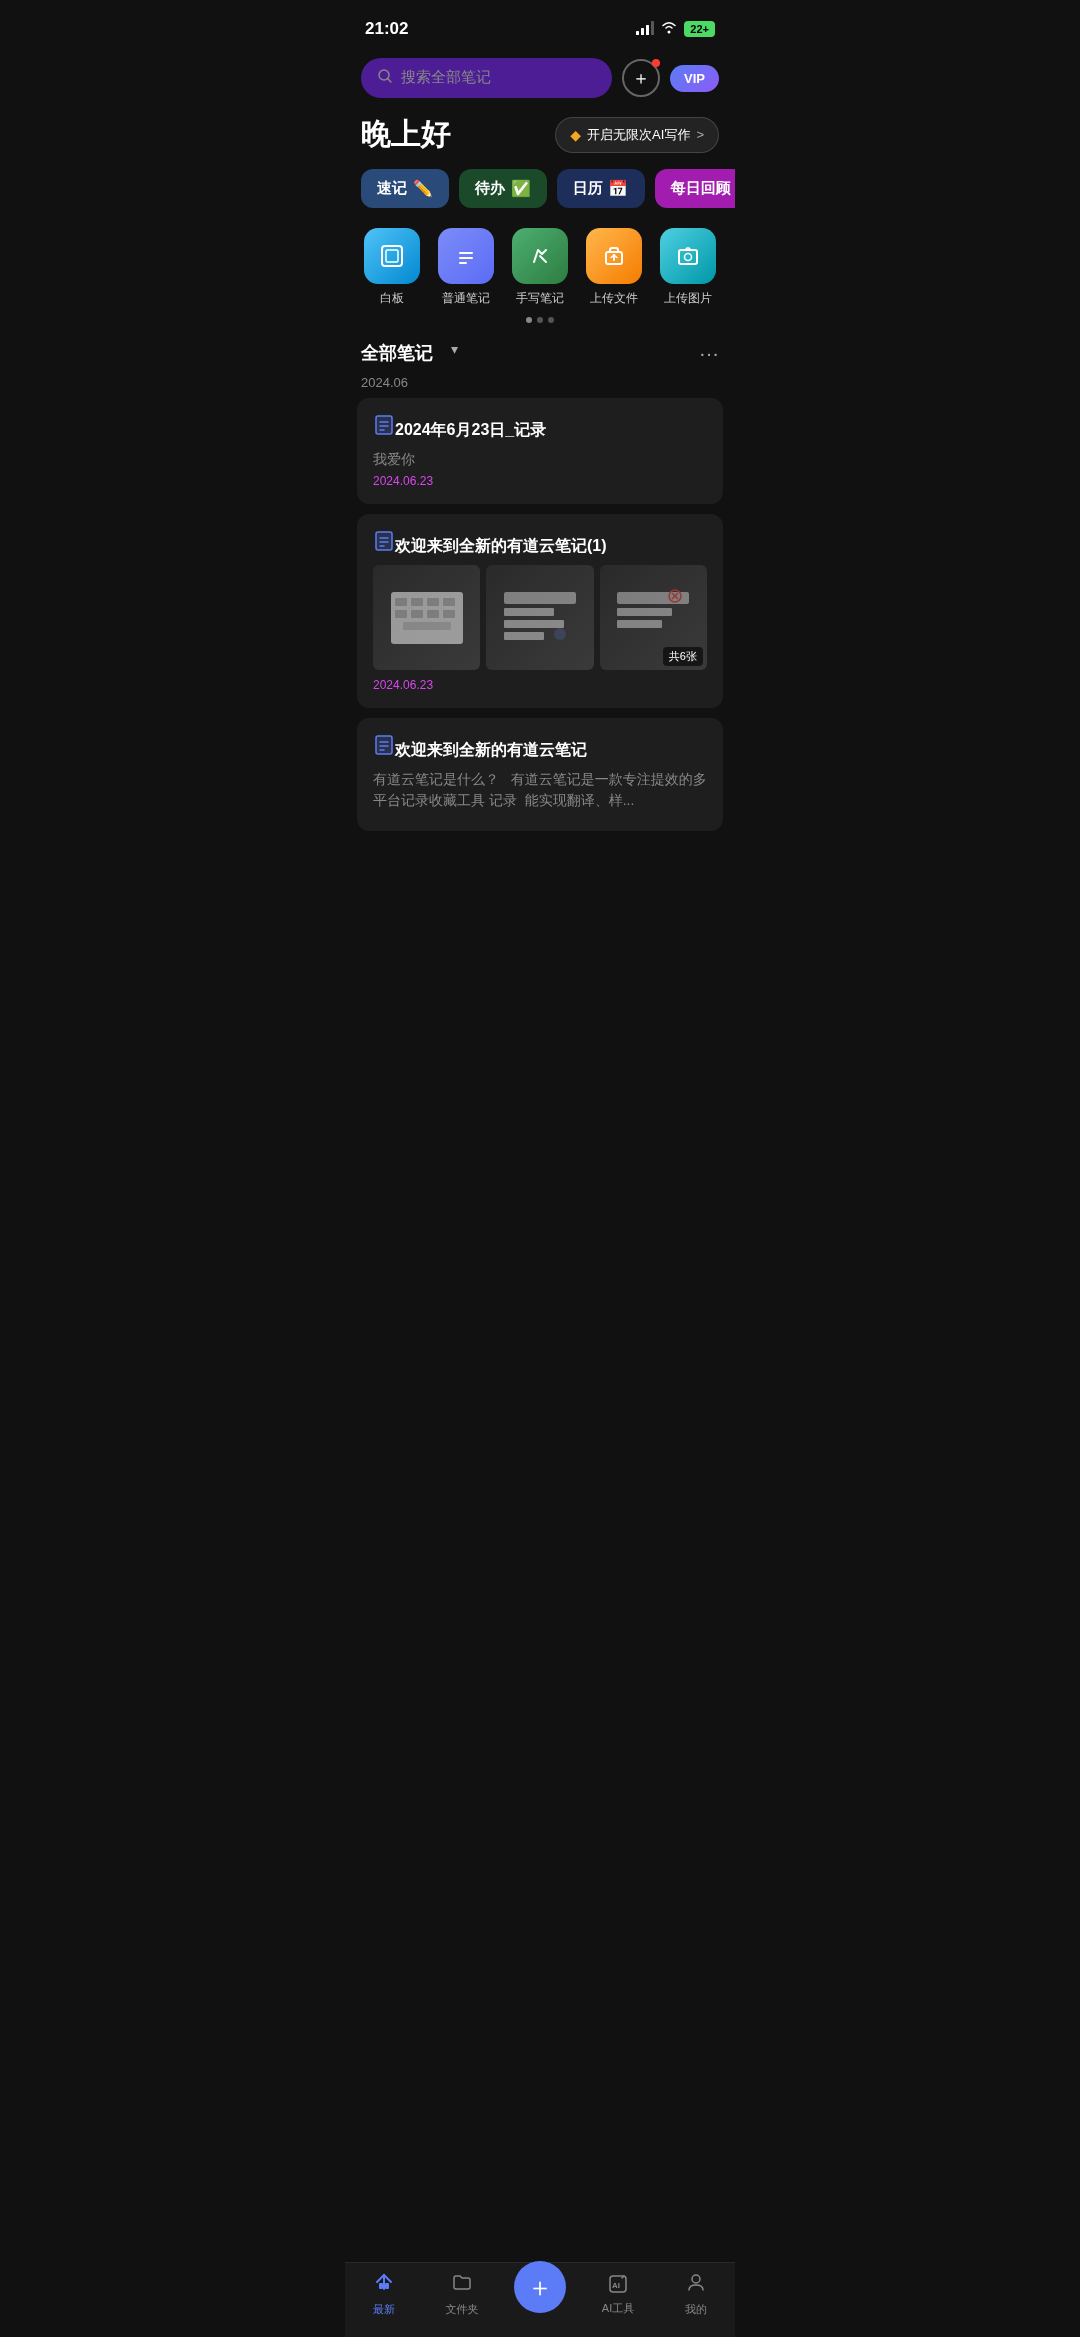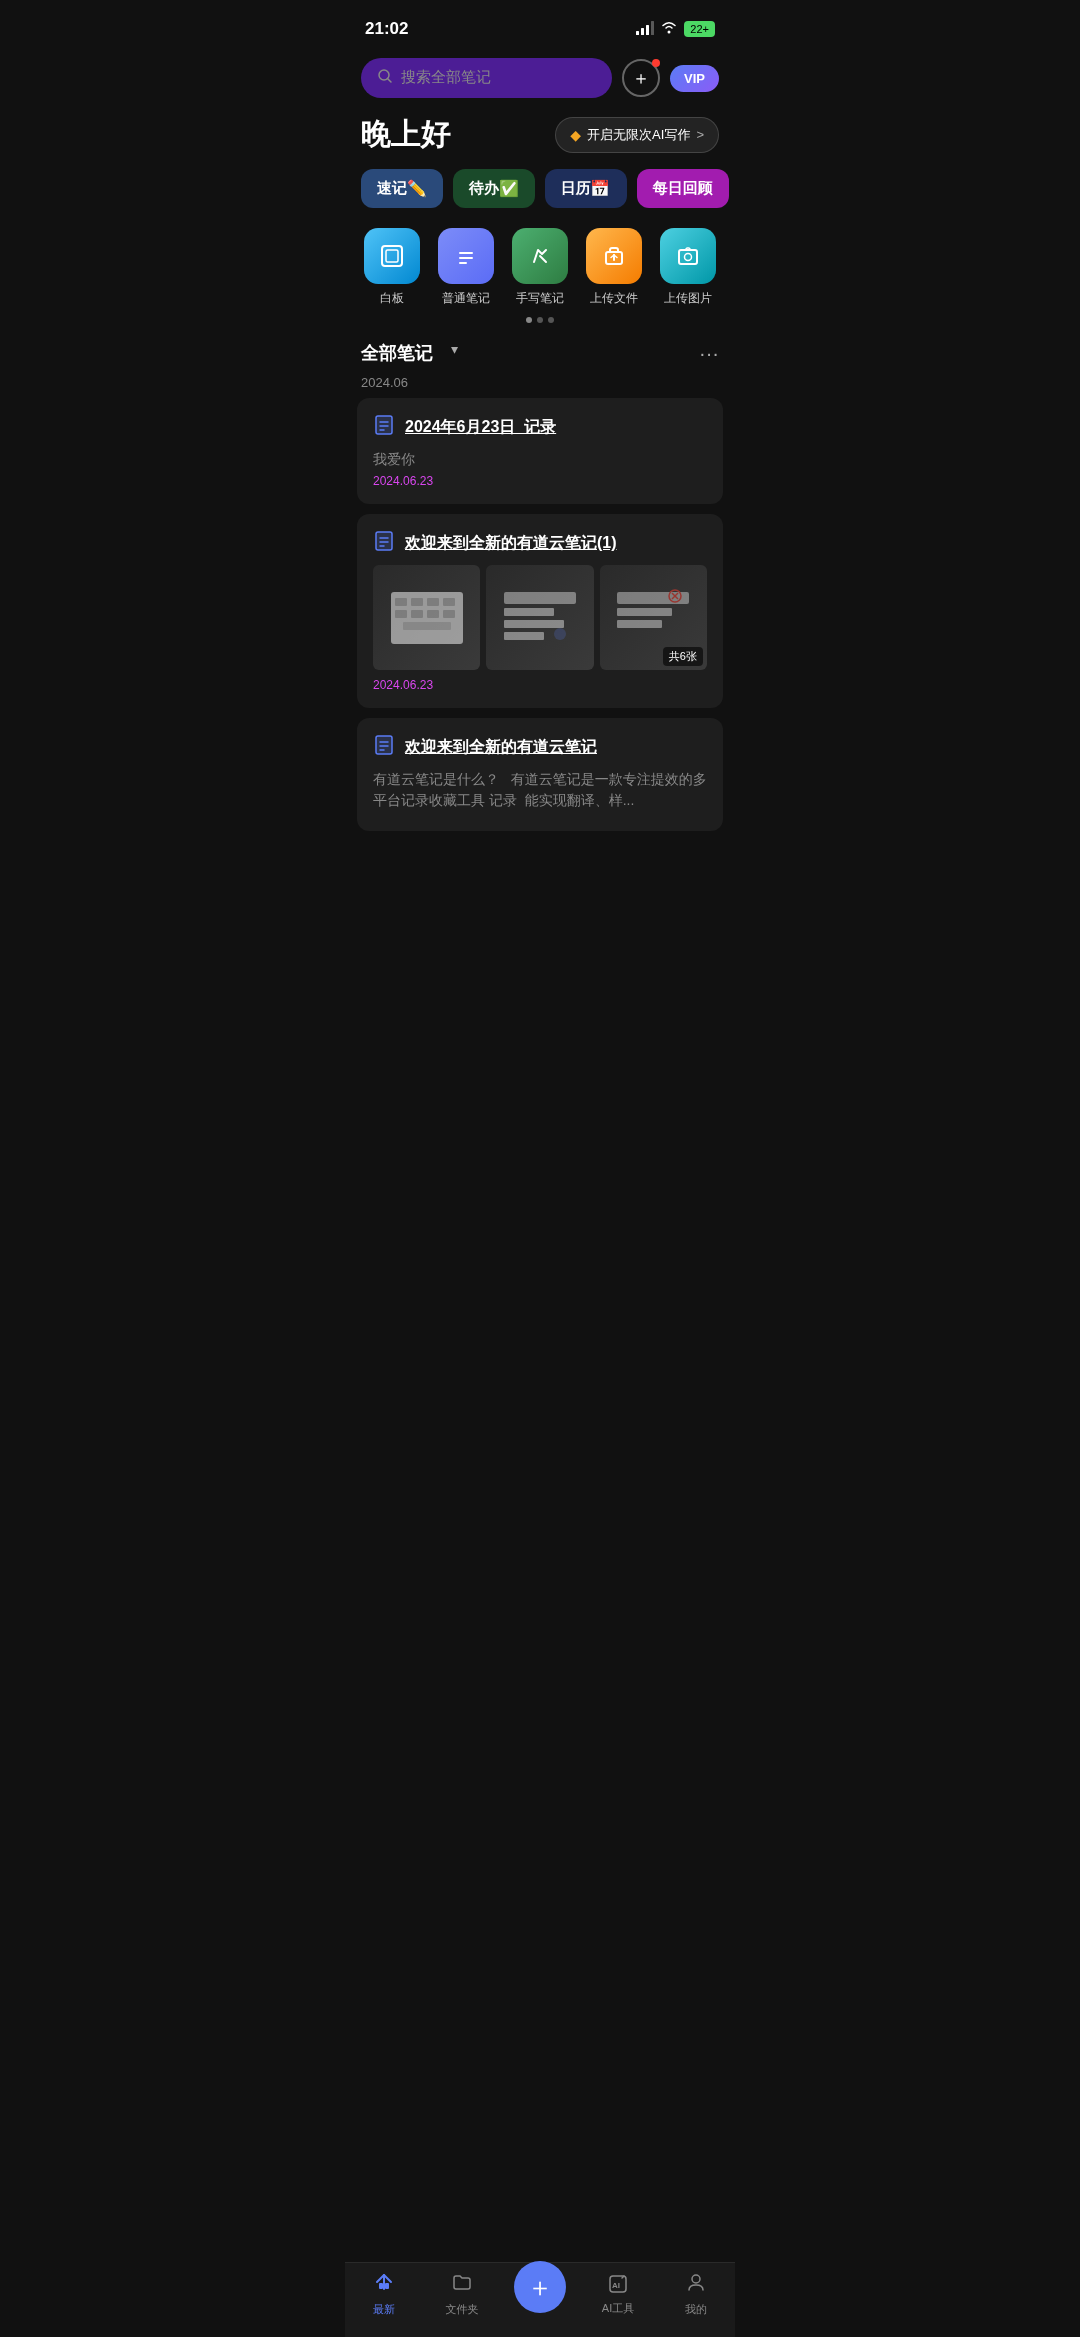--- a/index.html
+++ b/index.html
@@ -29,21 +29,21 @@
     }
     .status-icons {
       display: flex;
       align-items: center;
       gap: 6px;
     }
     .battery-badge {
       background: #4cd964;
       color: #000;
       font-size: 11px;
-      font-weight: 400;
+      font-weight: 700;
       padding: 2px 6px;
       border-radius: 4px;
     }
 
     
     .search-row {
       display: flex;
       align-items: center;
       gap: 10px;
       padding: 8px 16px 8px;
@@ -145,20 +145,21 @@
       padding: 4px 16px 12px;
       overflow-x: auto;
     }
     .quick-access::-webkit-scrollbar { display: none; }
     .quick-btn {
       flex-shrink: 0;
       border-radius: 12px;
       padding: 10px 16px;
       display: flex;
       align-items: center;
+      gap: 6px;
       cursor: pointer;
       min-width: 80px;
     }
     .quick-btn-label {
       font-size: 15px;
       font-weight: 600;
       color: #fff;
     }
     .quick-btn-icon {
       font-size: 16px;
@@ -256,24 +257,22 @@
     
     .note-card {
       background: #1e1e1e;
       border-radius: 12px;
       padding: 16px;
       margin: 0 12px 10px;
       cursor: pointer;
     }
     .note-card-header {
       display: flex;
-      align-items: center;
-      gap: 10px;
+      align-items: flex-end;
       margin-bottom: 8px;
-      text-decoration: underline;
     }
     .note-doc-icon {
       font-size: 20px;
       color: #5b7cf6;
       flex-shrink: 0;
     }
     .note-title {
       font-size: 16px;
       font-weight: 600;
       color: #fff;

